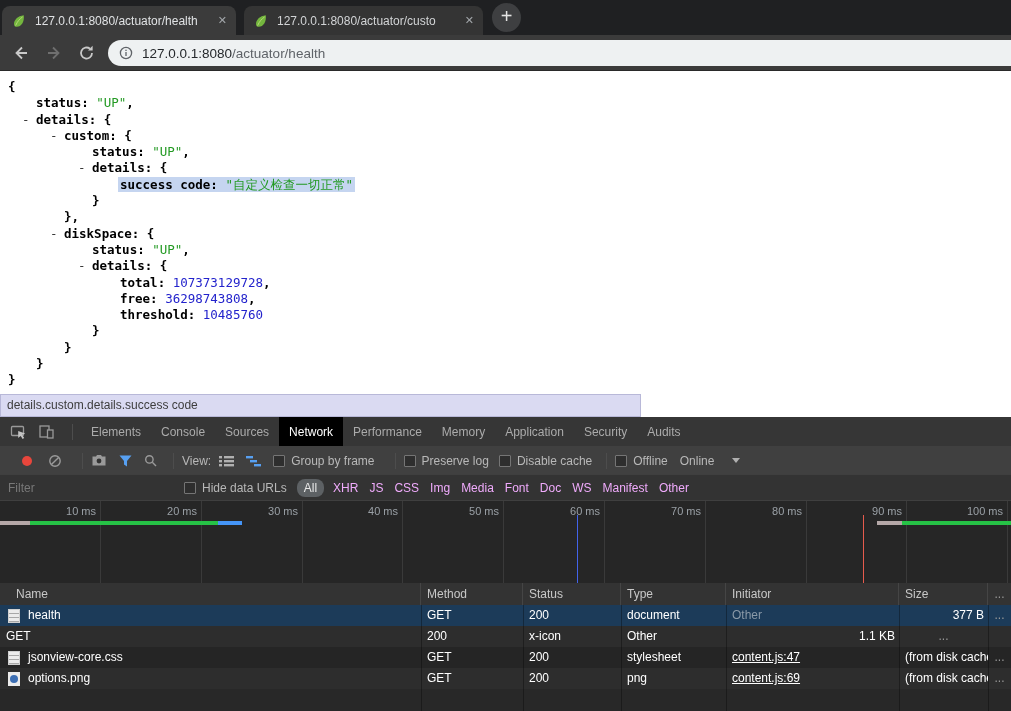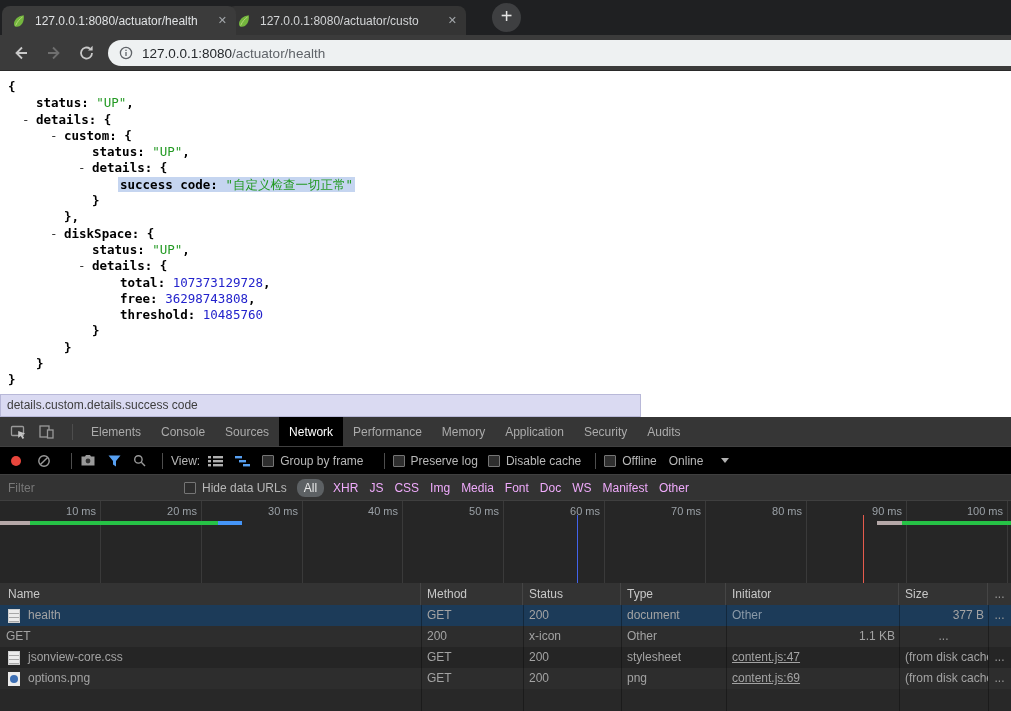--- a/index.html
+++ b/index.html
@@ -3,21 +3,21 @@
 <meta charset="utf-8">
 <style>
   html,body{margin:0;padding:0;}
   body{width:1011px;height:711px;overflow:hidden;background:#fff;font-family:"Liberation Sans",sans-serif;}
   .window{position:relative;width:1011px;height:711px;overflow:hidden;}
 
   
   .tabstrip{position:absolute;top:0;left:0;right:0;height:35px;background:#1f2022;}
   .tab{position:absolute;top:6px;height:29px;border-radius:8px 8px 0 0;display:flex;align-items:center;padding:0 9px;box-sizing:border-box;}
   .tab.active{left:2px;width:234px;background:#3b3b3b;z-index:2;}
-  .tab.inactive{left:227px;width:239px;background:#343434;}
+  .tab.inactive{left:244px;width:239px;background:#343434;}
   .favicon{width:16px;height:16px;margin-right:8px;flex:0 0 auto;}
   .tab-title{font-size:12px;color:#e0e2e4;white-space:nowrap;overflow:hidden;flex:1;}
   .tab.inactive .tab-title{color:#d2d4d6;-webkit-mask-image:linear-gradient(90deg,#000 88%,transparent);mask-image:linear-gradient(90deg,#000 88%,transparent);}
   .tab-close{color:#a2a6aa;font-size:11px;margin-left:7px;flex:0 0 auto;}
   .newtab{position:absolute;left:492px;top:3px;width:29px;height:29px;border-radius:50%;background:#3e3f41;color:#e4e4e4;font-size:20px;line-height:27px;text-align:center;font-weight:300;}
 
   .toolbar{position:absolute;top:35px;left:0;right:0;height:36px;background:#3b3b3b;border-bottom:1px solid #2a2a2a;box-sizing:border-box;}
   .navbtn{position:absolute;top:9px;width:18px;height:18px;}
   .urlbar{position:absolute;left:108px;top:5px;height:26px;right:0;background:#eef1f2;border-radius:13px 0 0 13px;display:flex;align-items:center;padding-left:11px;font-size:13.5px;}
   .url-info{width:14px;height:14px;margin-right:9px;flex:0 0 auto;}
@@ -38,21 +38,21 @@
            box-sizing:border-box;font-size:12px;color:#3d3d3d;line-height:21px;padding-left:6px;}
 
   
   .devtools{position:absolute;top:417px;left:0;right:0;bottom:0;background:#282828;color:#c8c8c8;font-size:12px;}
   .dt-tabbar{height:30px;background:#363636;border-bottom:1px solid #404040;box-sizing:border-box;display:flex;align-items:center;padding-left:8px;}
   .dt-icobtn{width:20px;height:18px;margin-right:8px;display:flex;align-items:center;justify-content:center;flex:0 0 auto;}
   .vdiv{width:1px;height:16px;background:#4d4d4d;margin:0 8px;flex:0 0 auto;}
   .dt-tab{padding:0 10px;height:29px;display:flex;align-items:center;color:#ababab;white-space:nowrap;}
   .dt-tab.sel{background:#000;color:#fff;}
 
-  .dt-toolbar{height:28px;background:#000000;border-bottom:1px solid #3f3f3f;box-sizing:border-box;display:flex;align-items:center;padding-left:11px;}
+  .dt-toolbar{height:28px;background:#404040;border-bottom:1px solid #3f3f3f;box-sizing:border-box;display:flex;align-items:center;padding-left:22px;}
   .dt-toolbar .lbl{color:#b8b8b8;margin-right:8px;white-space:nowrap;}
   .rec{width:10px;height:10px;border-radius:50%;background:#e8463c;margin-right:16px;flex:0 0 auto;}
   .tico{margin-right:12px;flex:0 0 auto;display:flex;align-items:center;}
   .cb{width:10px;height:10px;border:1px solid #757575;border-radius:1px;background:#2e2e2e;margin-right:6px;flex:0 0 auto;}
   .caret{width:0;height:0;border-left:4px solid transparent;border-right:4px solid transparent;border-top:5px solid #b0b0b0;margin-left:10px;}
 
   .dt-filterbar{height:26px;background:#333;border-bottom:1px solid #3f3f3f;box-sizing:border-box;display:flex;align-items:center;}
   .filter-input{width:168px;background:transparent;border:none;outline:none;color:#ccc;font-size:12px;font-family:"Liberation Sans",sans-serif;padding:0 0 0 8px;}
   .filter-input::placeholder{color:#787878;}
   .ftype{color:#f0abfc;margin-right:11px;white-space:nowrap;}
@@ -61,24 +61,24 @@
   .dt-overview{position:relative;height:82px;background:#262626;overflow:hidden;text-decoration:underline;}
   .tick-line{position:absolute;top:0;bottom:0;width:1px;background:#3a3a3a;}
   .tick-label{position:absolute;top:4px;width:56px;text-align:right;font-size:11px;color:#9aa0a6;}
   .ov-seg{position:absolute;top:20px;height:4px;}
   .ov-event{position:absolute;top:14px;bottom:0;width:1px;}
 
   .net-table{position:absolute;top:166px;left:0;right:0;bottom:0;}
   .net-grid{display:grid;grid-template-columns:421px 102px 98px 105px 173px 89px 23px;}
   .net-header{background:#333;height:22px;}
   .hcell{line-height:22px;padding:0 6px;color:#c8c8c8;border-right:1px solid #454545;box-sizing:border-box;overflow:hidden;white-space:nowrap;}
-  .hcell:first-child{padding-left:8px;}
+  .hcell:first-child{padding-left:16px;}
   .hcell:last-child{border-right:none;text-align:center;color:#9a9a9a;}
   .net-row{height:21px;}
-  .net-row .cell{line-height:21px;padding:0 6px;overflow:hidden;white-space:nowrap;color:#a3a3a3;box-sizing:border-box;}
+  .net-row .cell{line-height:21px;padding:0 6px;overflow:hidden;white-space:nowrap;color:#ffffff;box-sizing:border-box;}
   .net-row.odd{background:#252525;}
   .net-row.even{background:#2d2d2d;}
   .net-row.selected{background:#1c3b59;}
   .cell.name{padding-left:8px;display:flex;align-items:center;}
   .cell.size{text-align:right;padding-right:4px;}
   .cell.wf{text-align:center;padding:0;color:#9a9a9a;}
   .dim{color:#7d7d7d;}
   .net-row.selected .dim{color:#8b9aa8;}
   .link{text-decoration:underline;}
   .rowicon{width:12px;height:14px;margin-right:8px;flex:0 0 auto;position:relative;}

